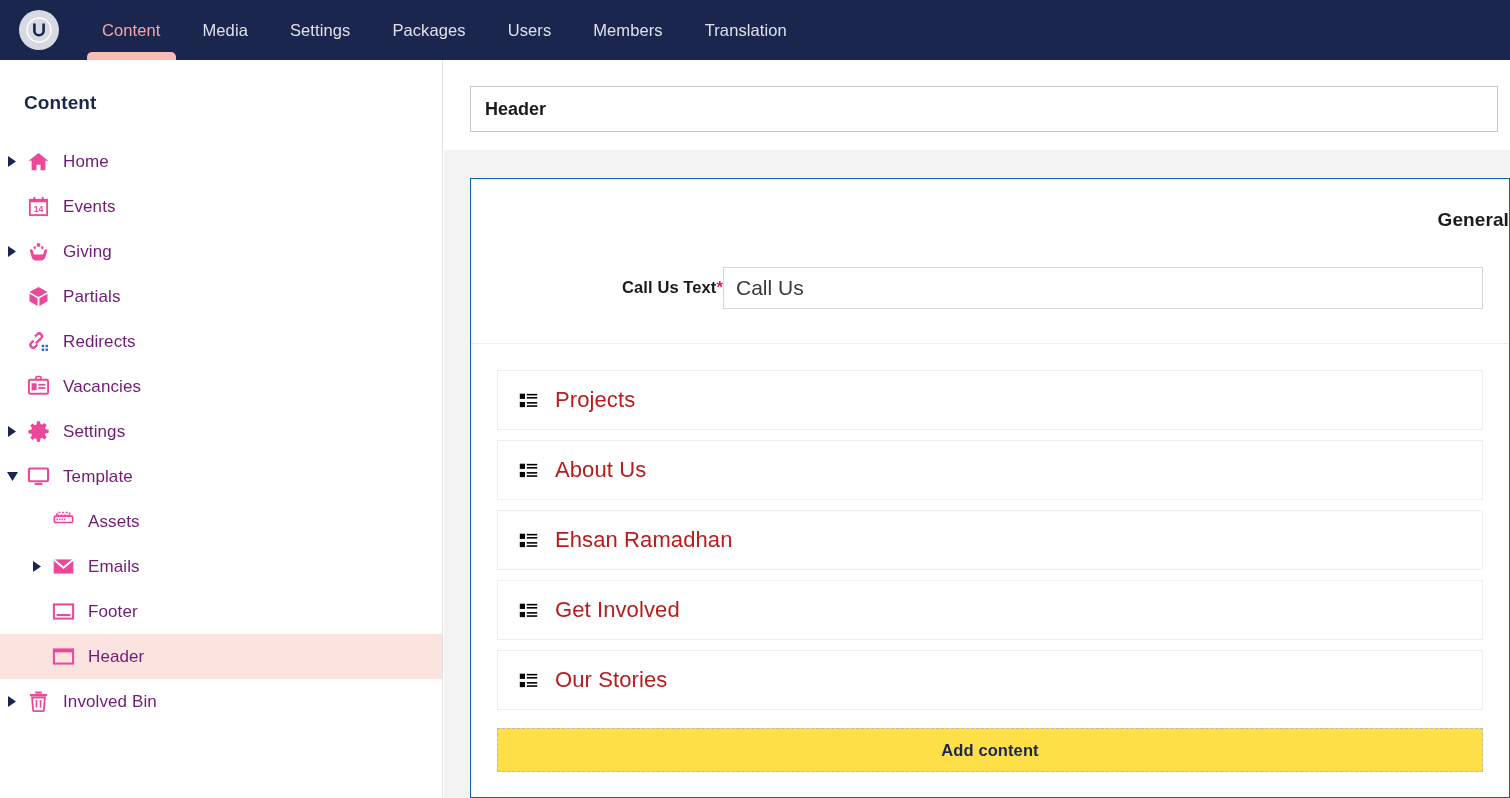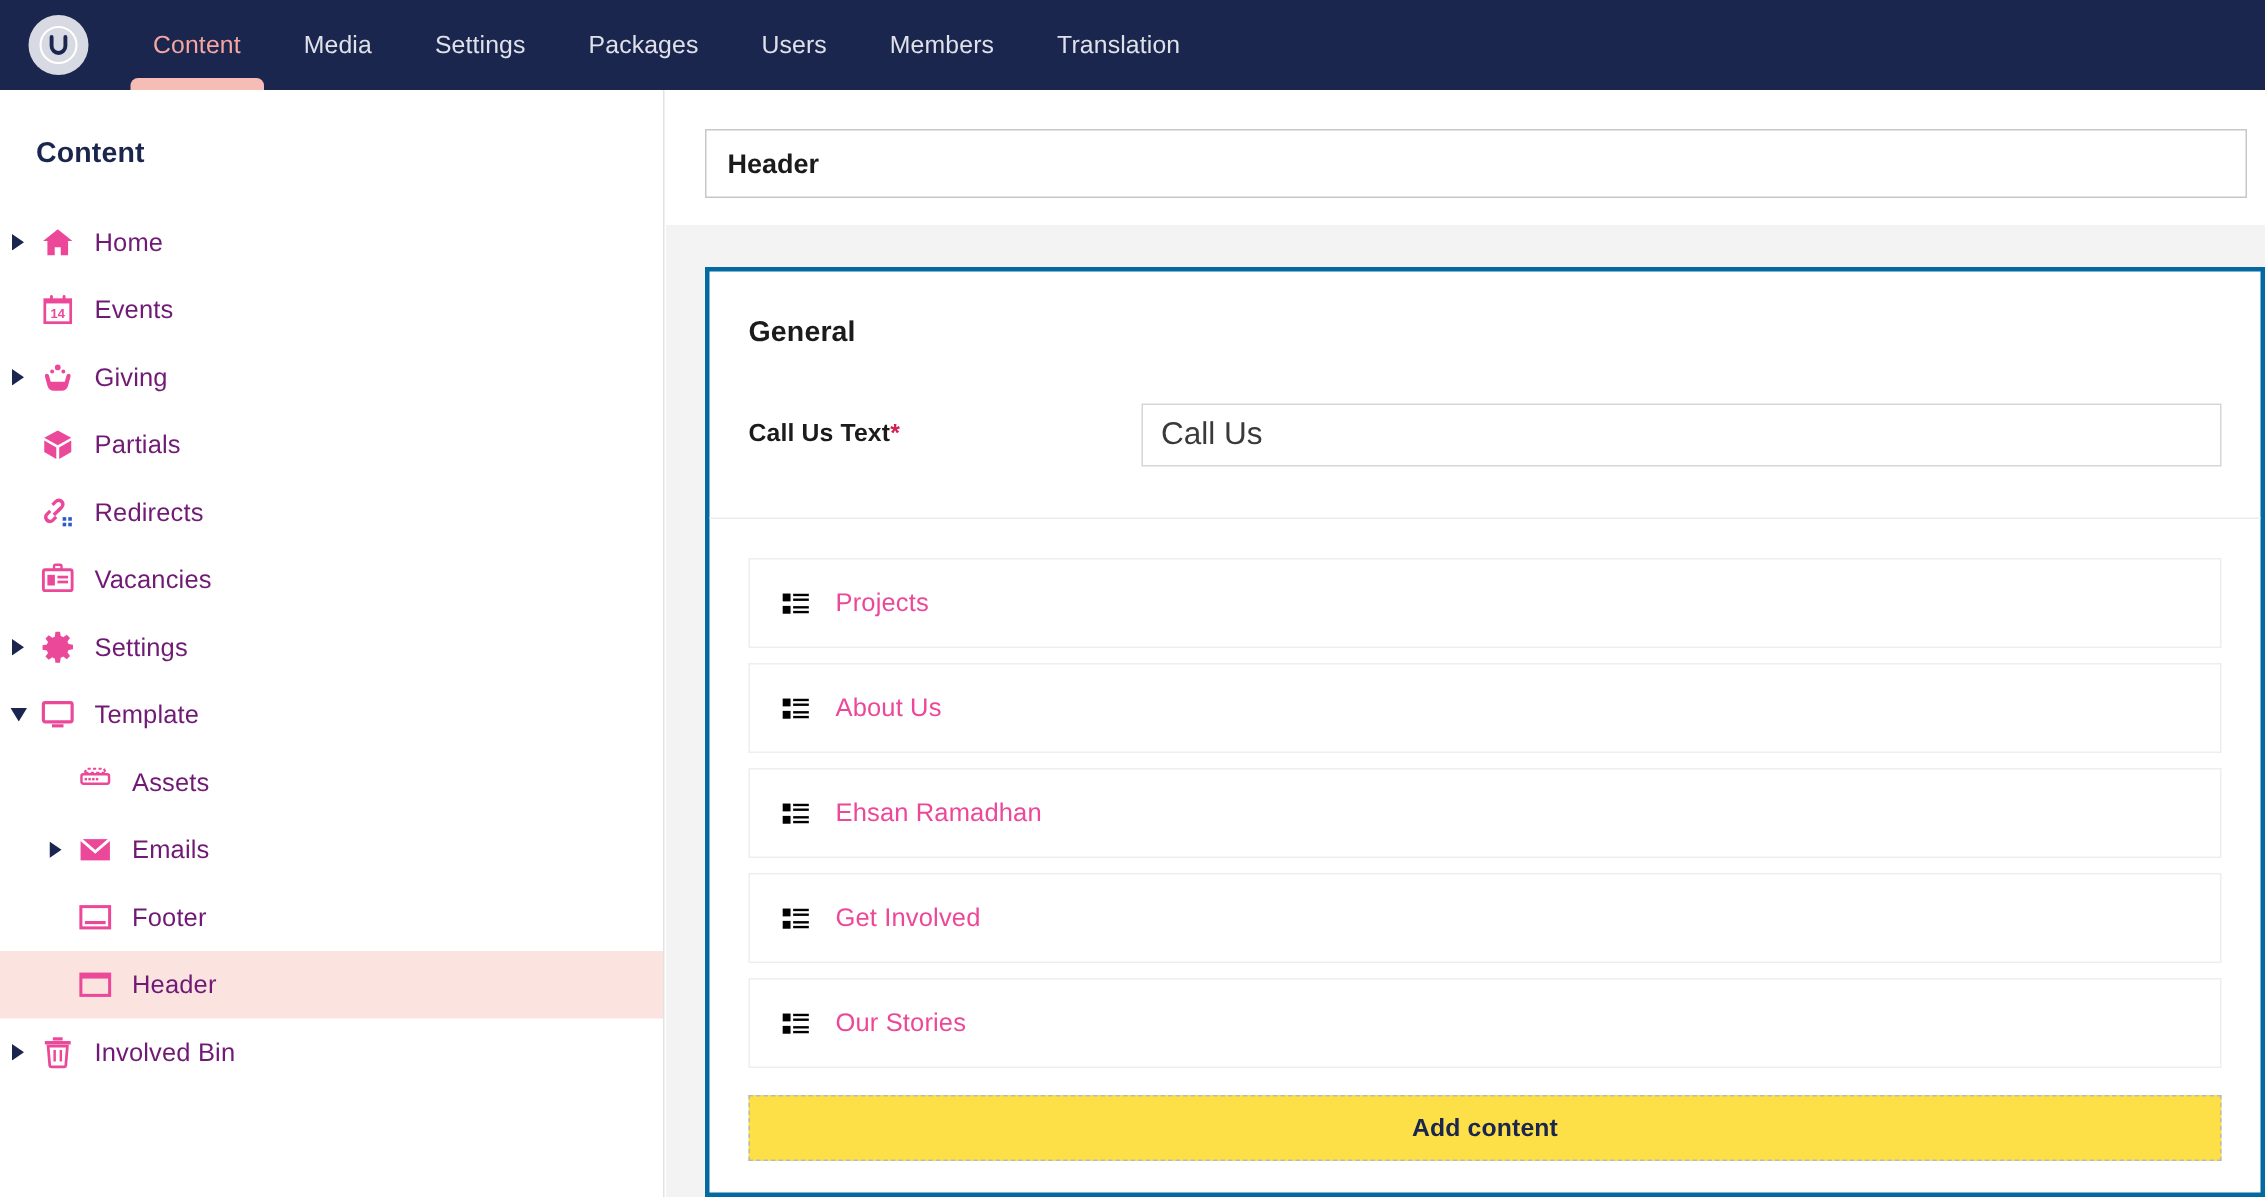--- a/index.html
+++ b/index.html
@@ -111,36 +111,36 @@
   }
   #content-scroll {
     position: absolute; top: 90px; left: 0;
     width: 1066px; height: 648px;
     background: #f3f3f3;
     padding: 28px 12px 0 26px;
     overflow: hidden;
   }
   #card {
     background: #ffffff;
-    border: 3px solid #0369a1;
+    border: 1px solid #0369a1;
     width: 1040px;
     min-height: 620px;
     padding: 0;
+    text-align: right;
   }
   #card-title {
     font-size: 19px; font-weight: bold; color: #1b1b1b;
     padding: 30px 0 0 26px;
     letter-spacing: .1px;
   }
   #prop-row {
     display: flex;
     padding: 36px 26px 0 26px;
     border-bottom: 1px solid #ececec;
     padding-bottom: 34px;
-    gap: 36px;
   }
   #prop-label {
     width: 226px; flex: none;
     font-size: 16.5px; font-weight: bold; color: #1b1b1b;
     padding-top: 11px;
     letter-spacing: .1px;
   }
   #prop-label .req { color: #d42054; font-weight: bold; }
   #prop-field {
     flex: 1;
@@ -163,21 +163,21 @@
     margin-bottom: 10px;
     cursor: pointer;
   }
   .block-icon {
     width: 20px; height: 20px; flex: none;
     display: flex; align-items: center; justify-content: center;
     color: #000;
   }
   .block-label {
     margin-left: 17px;
-    font-size: 17px; color: #ec4899;
+    font-size: 22px; color: #b91c1c;
     letter-spacing: .1px;
   }
   #add-content {
     margin: 18px 26px 0 26px;
     height: 44px;
     border: 1px dashed #b9b9b9;
     background: #fde047;
     display: flex; align-items: center; justify-content: center;
     font-size: 16.5px; font-weight: bold; color: #1b264f;
     cursor: pointer;

